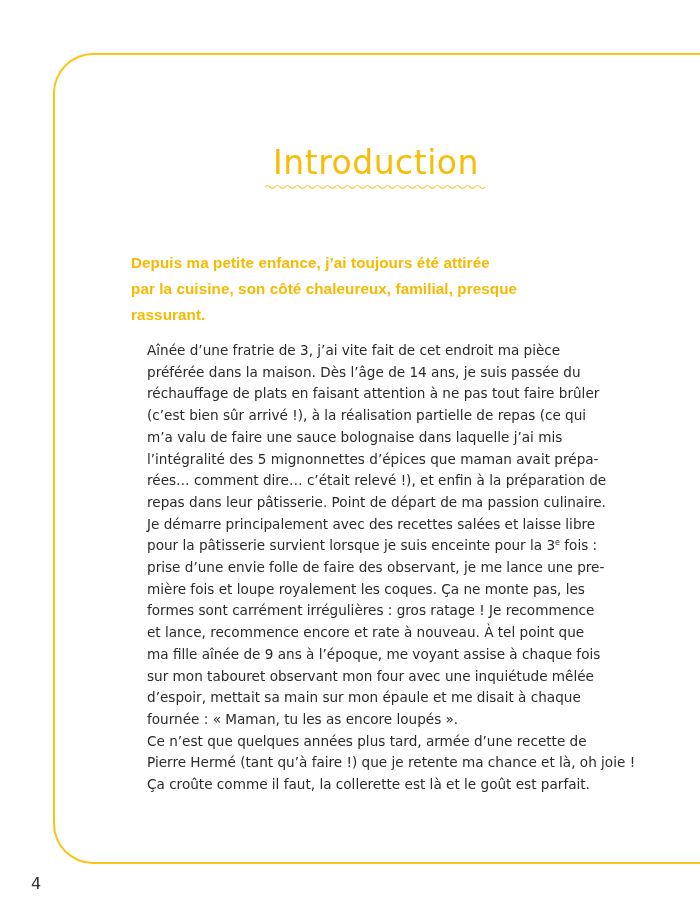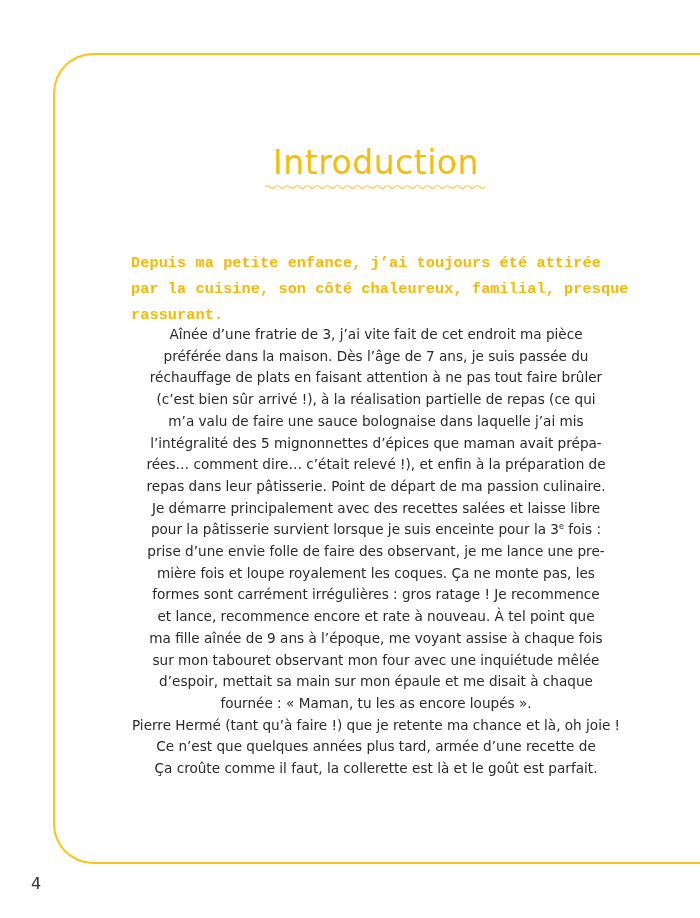--- a/index.html
+++ b/index.html
@@ -45,43 +45,42 @@
       top: 182px;
       width: 222px;
       height: 10px;
     }
     .lead {
       position: absolute;
       left: 131px;
       top: 250px;
       width: 490px;
       color: #f7b900;
-      font-family: Liberation Mono, monospace;
+      font-family: Liberation Sans, sans-serif;
       font-weight: bold;
       font-size: 15.2px;
       line-height: 26px;
       margin: 0;
       letter-spacing: 0.1px;
     }
     .lead .line, .body-text .line {
       display: block;
       white-space: nowrap;
     }
     .body-text {
       position: absolute;
       left: 131px;
       top: 324px;
       width: 490px;
       color: #2a2a2a;
       font-family: "DejaVu Sans", sans-serif;
       font-size: 13.6px;
       line-height: 21.7px;
-      margin: 0;
+      margin: 16px;
       letter-spacing: 0px;
-      text-align: center;
     }
     .body-text sup {
       font-size: 8px;
       line-height: 0;
       vertical-align: 5px;
     }
     .page-number {
       position: absolute;
       left: 31px;
       top: 874px;
@@ -102,35 +101,35 @@
 </svg>
 
 <p class="lead">
   <span class="line">Depuis ma petite enfance, j’ai toujours été attirée</span>
   <span class="line">par la cuisine, son côté chaleureux, familial, presque</span>
   <span class="line">rassurant.</span>
 </p>
 
 <p class="body-text">
   <span class="line">Aînée d’une fratrie de 3, j’ai vite fait de cet endroit ma pièce</span>
-  <span class="line">préférée dans la maison. Dès l’âge de 7 ans, je suis passée du</span>
+  <span class="line">préférée dans la maison. Dès l’âge de 14 ans, je suis passée du</span>
   <span class="line">réchauffage de plats en faisant attention à ne pas tout faire brûler</span>
   <span class="line">(c’est bien sûr arrivé !), à la réalisation partielle de repas (ce qui</span>
   <span class="line">m’a valu de faire une sauce bolognaise dans laquelle j’ai mis</span>
   <span class="line">l’intégralité des 5 mignonnettes d’épices que maman avait prépa-</span>
   <span class="line">rées… comment dire… c’était relevé !), et enfin à la préparation de</span>
   <span class="line">repas dans leur pâtisserie. Point de départ de ma passion culinaire.</span>
   <span class="line">Je démarre principalement avec des recettes salées et laisse libre</span>
   <span class="line"><span>pour la pâtisserie survient lorsque je suis enceinte pour la 3</span><sup>e</sup><span> fois :</span></span>
   <span class="line">prise d’une envie folle de faire des observant, je me lance une pre-</span>
   <span class="line">mière fois et loupe royalement les coques. Ça ne monte pas, les</span>
   <span class="line">formes sont carrément irrégulières : gros ratage ! Je recommence</span>
   <span class="line">et lance, recommence encore et rate à nouveau. À tel point que</span>
   <span class="line">ma fille aînée de 9 ans à l’époque, me voyant assise à chaque fois</span>
   <span class="line">sur mon tabouret observant mon four avec une inquiétude mêlée</span>
   <span class="line">d’espoir, mettait sa main sur mon épaule et me disait à chaque</span>
   <span class="line">fournée : « Maman, tu les as encore loupés ».</span>
+  <span class="line">Ce n’est que quelques années plus tard, armée d’une recette de</span>
   <span class="line">Pierre Hermé (tant qu’à faire !) que je retente ma chance et là, oh joie !</span>
-  <span class="line">Ce n’est que quelques années plus tard, armée d’une recette de</span>
   <span class="line">Ça croûte comme il faut, la collerette est là et le goût est parfait.</span>
 </p>
 
 <div class="page-number">4</div>
 
 </body></html>

